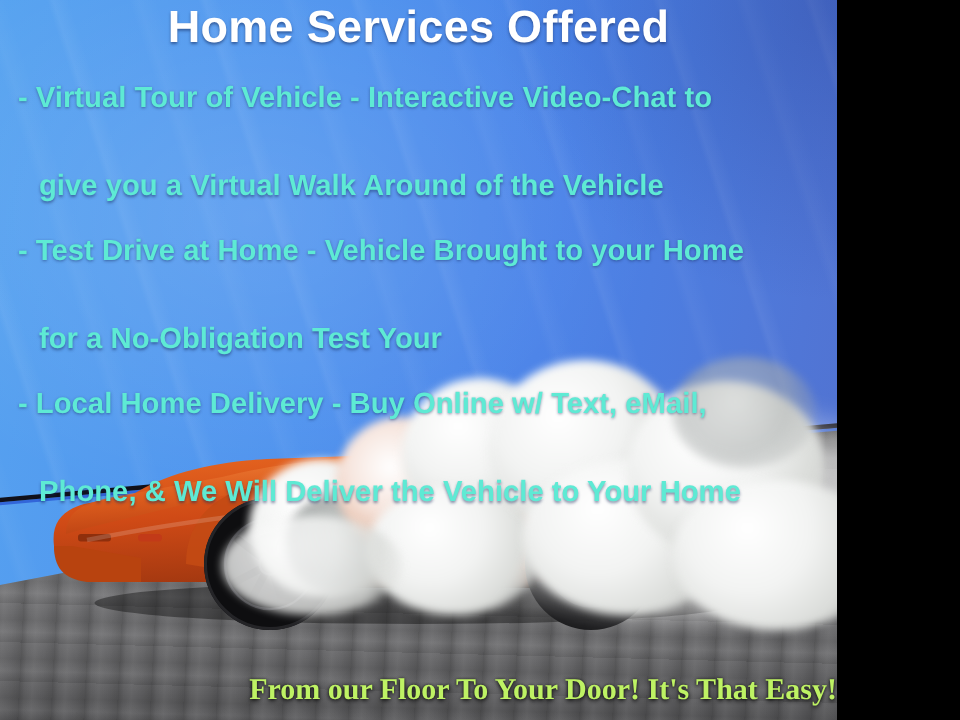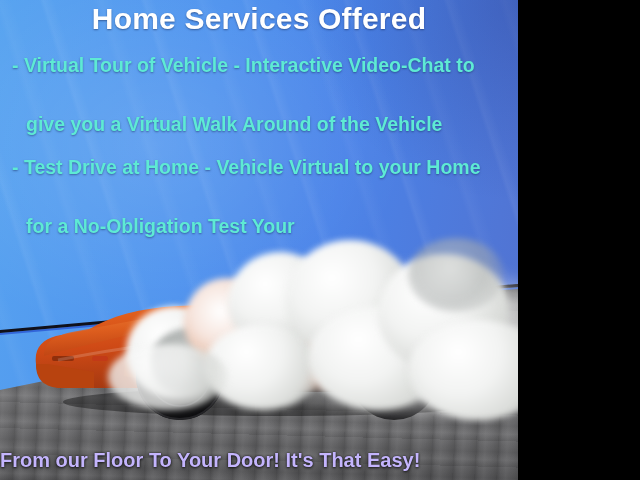--- a/index.html
+++ b/index.html
@@ -6,20 +6,21 @@
     margin: 0;
     padding: 0;
     background: #000;
   }
   #stage {
     position: relative;
     width: 518px;
     height: 480px;
     overflow: hidden;
     font-family: "Liberation Sans", sans-serif;
+    padding-left: 40px;
   }
 
   
   .bg-blue {
     position: absolute;
     inset: 0;
     background:
       linear-gradient(115deg, rgba(255,255,255,0.00) 0%, rgba(255,255,255,0.00) 100%),
       linear-gradient(100deg, #57a3f0 0%, #4e92ee 38%, #4b83e8 62%, #5271cf 100%);
   }
@@ -171,25 +172,26 @@
     margin-bottom: 17px;
     text-shadow: 0 1px 2px rgba(20,40,90,0.5);
     white-space: nowrap;
   }
   .bullet .l2 { display: block; padding-left: 14px; margin-top: 33px; }
 
   .tagline {
     position: absolute;
     left: 0; right: 0;
     bottom: 8px;
-    text-align: left;
-    color: #c4b5fd;
+    text-align: right;
+    color: #bef264;
     font-size: 20px;
     font-weight: bold;
     text-shadow: 0 1px 3px rgba(0,0,0,0.75), 0 0 2px rgba(0,0,0,0.6);
+    font-family: Liberation Serif, serif;
   }
 </style>
 </head>
 <body>
 
 <div id="stage">
 
   <div class="bg-blue"></div>
   <div class="bg-streaks"></div>
   <div class="bg-vignette"></div>
@@ -324,20 +326,24 @@
   </div>
 
   <div class="title">Home Services Offered</div>
 
   <div class="bullets">
     <div class="bullet">
       <span>- Virtual Tour of Vehicle - Interactive Video-Chat to</span>
       <span class="l2">give you a Virtual Walk Around of the Vehicle</span>
     </div>
     <div class="bullet">
-      <span>- Test Drive at Home - Vehicle Virtual to your Home</span>
+      <span>- Test Drive at Home - Vehicle Brought to your Home</span>
       <span class="l2">for a No-Obligation Test Your</span>
     </div>
+    <div class="bullet">
+      <span>- Local Home Delivery - Buy Online w/ Text, eMail,</span>
+      <span class="l2">Phone, &amp; We Will Deliver the Vehicle to Your Home</span>
+    </div>
   </div>
 
   <div class="tagline">From our Floor To Your Door!  It's That Easy!</div>
 
 </div>
 
 </body></html>

